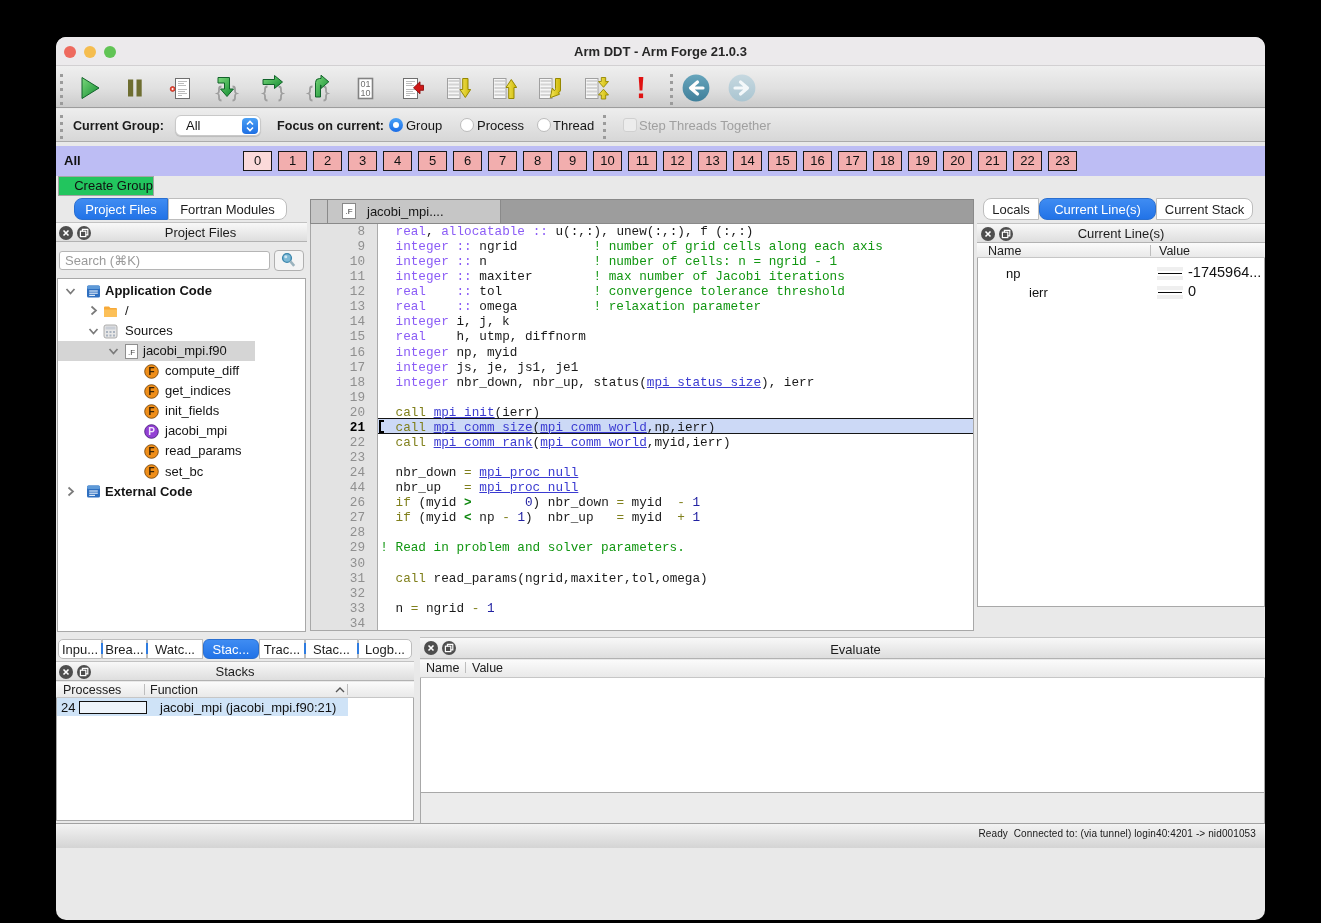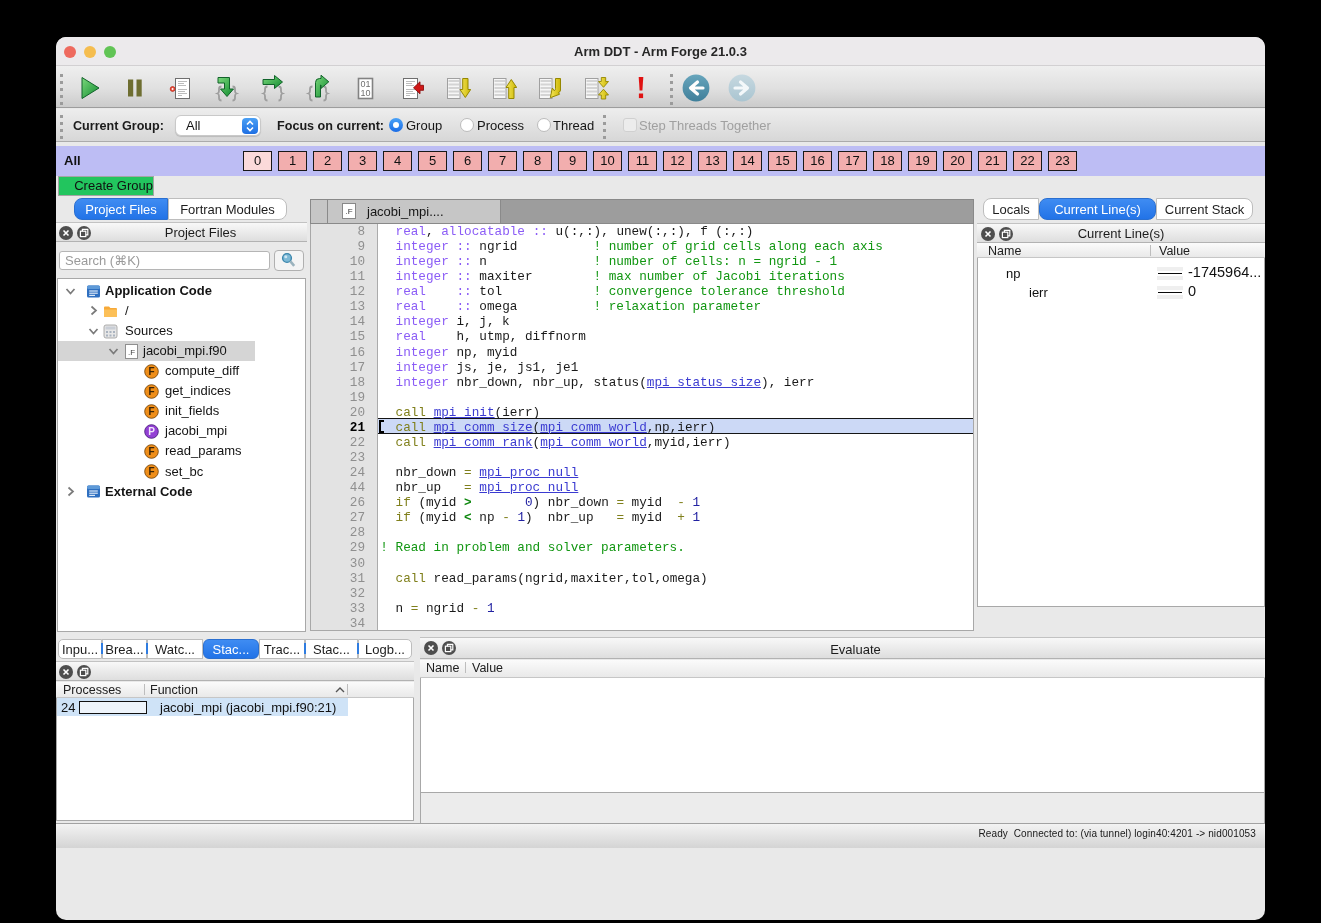--- a/index.html
+++ b/index.html
@@ -507,20 +507,21 @@
         <div class="ptab" style="left:91px;top:602px;width:56px;">Watc...</div>
         <div class="ptab on" style="left:147px;top:602px;width:56px;">Stac...</div>
         <div class="ptab" style="left:203px;top:602px;width:46px;">Trac...</div>
         <div style="position:absolute;left:248px;top:606px;width:2px;height:11px;background:#2f7ce0;z-index:5;"></div>
         <div class="ptab" style="left:249px;top:602px;width:53px;">Stac...</div>
         <div style="position:absolute;left:301px;top:606px;width:2px;height:11px;background:#2f7ce0;z-index:5;"></div>
         <div class="ptab" style="left:302px;top:602px;width:54px;border-radius:0 5px 5px 0;">Logb...</div>
       </div>
     </div>
   <div class="phead" style="left:0px;top:624px;width:358px;">
+    <div class="tt">Stacks</div>
     <svg class="cbtn" style="left:3px;top:3px;" viewBox="0 0 14 14">
         <circle cx="7" cy="7" r="7" fill="#4e4e4e"></circle>
         <path d="M4.5 4.5 L9.5 9.5 M9.5 4.5 L4.5 9.5" stroke="#fff" stroke-width="1.6"></path>
       </svg>
     <svg class="cbtn" style="left:21px;top:3px;" viewBox="0 0 14 14">
         <circle cx="7" cy="7" r="7" fill="#4e4e4e"></circle>
         <rect x="3.4" y="5.2" width="5.4" height="5.4" fill="none" stroke="#fff" stroke-width="1.2"></rect>
         <path d="M5.4 5.2 V3.4 H10.8 V8.8 H8.8" fill="none" stroke="#fff" stroke-width="1.2"></path>
       </svg>
   </div>

